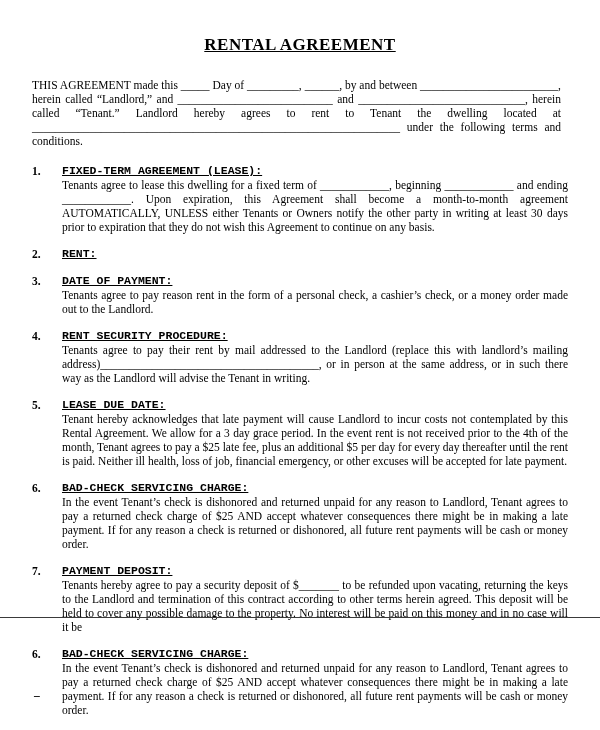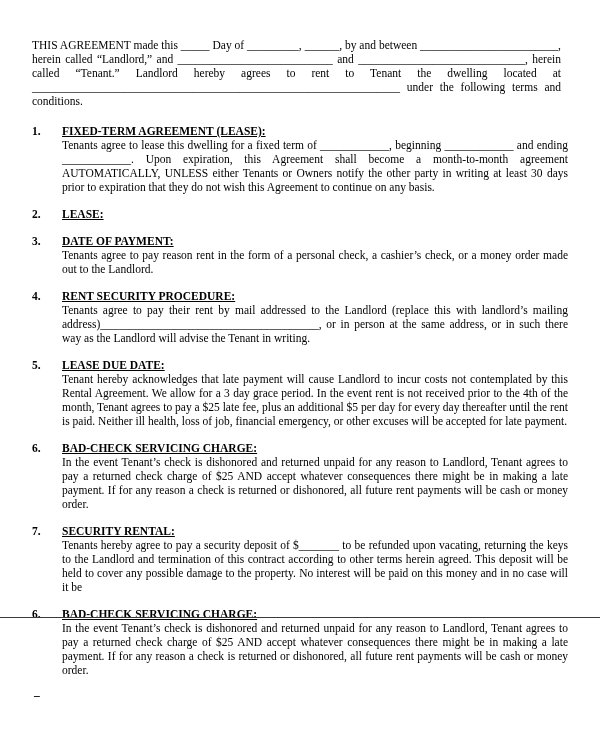--- a/index.html
+++ b/index.html
@@ -42,20 +42,21 @@
     flex: 0 0 30px;
     font-weight: bold;
   }
   .section .content {
     flex: 1 1 auto;
     min-width: 0;
   }
   .section .heading {
     font-weight: bold;
     text-decoration: underline;
+    font-family: Liberation Mono, monospace;
   }
   .section .body {
     text-align: justify;
     word-break: break-word;
   }
   .page-break-line {
     position: absolute;
     left: 0;
     top: 617px;
     width: 600px;
@@ -66,36 +67,37 @@
     left: 34px;
     bottom: 28px;
     font-weight: bold;
   }
 </style>
 </head>
 <body>
 
 <div class="page">
 
+  <h1 class="doc-title">RENTAL AGREEMENT</h1>
 
   <p class="intro">THIS AGREEMENT made this _____ Day of _________, ______, by and between ________________________, herein called “Landlord,” and ___________________________ and _____________________________, herein called “Tenant.” Landlord hereby agrees to rent to Tenant the dwelling located at ________________________________________________________________ under the following terms and conditions.</p>
 
   <div id="sections">
   <div class="section">
     <div class="num">1.</div>
     <div class="content">
       <div class="heading">FIXED-TERM AGREEMENT (LEASE):</div>
       <div class="body">Tenants agree to lease this dwelling for a fixed term of ____________, beginning ____________ and ending ____________. Upon expiration, this Agreement shall become a month-to-month agreement AUTOMATICALLY, UNLESS either Tenants or Owners notify the other party in writing at least 30 days prior to expiration that they do not wish this Agreement to continue on any basis.</div>
     </div>
   </div>
 
   <div class="section">
     <div class="num">2.</div>
     <div class="content">
-      <div class="heading">LEASE:</div>
+      <div class="heading">RENT:</div>
     </div>
   </div>
 
   <div class="section">
     <div class="num">3.</div>
     <div class="content">
       <div class="heading">DATE OF PAYMENT:</div>
       <div class="body">Tenants agree to pay reason rent in the form of a personal check, a cashier’s check, or a money order made out to the Landlord.</div>
     </div>
   </div>
@@ -120,21 +122,21 @@
     <div class="num">6.</div>
     <div class="content">
       <div class="heading">BAD-CHECK SERVICING CHARGE:</div>
       <div class="body">In the event Tenant’s check is dishonored and returned unpaid for any reason to Landlord, Tenant agrees to pay a returned check charge of $25 AND accept whatever consequences there might be in making a late payment. If for any reason a check is returned or dishonored, all future rent payments will be cash or money order.</div>
     </div>
   </div>
 
   <div class="section">
     <div class="num">7.</div>
     <div class="content">
-      <div class="heading">SECURITY RENTAL:</div>
+      <div class="heading">PAYMENT DEPOSIT:</div>
       <div class="body">Tenants hereby agree to pay a security deposit of $_______ to be refunded upon vacating, returning the keys to the Landlord and termination of this contract according to other terms herein agreed. This deposit will be held to cover any possible damage to the property. No interest will be paid on this money and in no case will it be</div>
     </div>
   </div>
 
   <div class="section">
     <div class="num">6.</div>
     <div class="content">
       <div class="heading">BAD-CHECK SERVICING CHARGE:</div>
       <div class="body">In the event Tenant’s check is dishonored and returned unpaid for any reason to Landlord, Tenant agrees to pay a returned check charge of $25 AND accept whatever consequences there might be in making a late payment. If for any reason a check is returned or dishonored, all future rent payments will be cash or money order.</div>
     </div>

